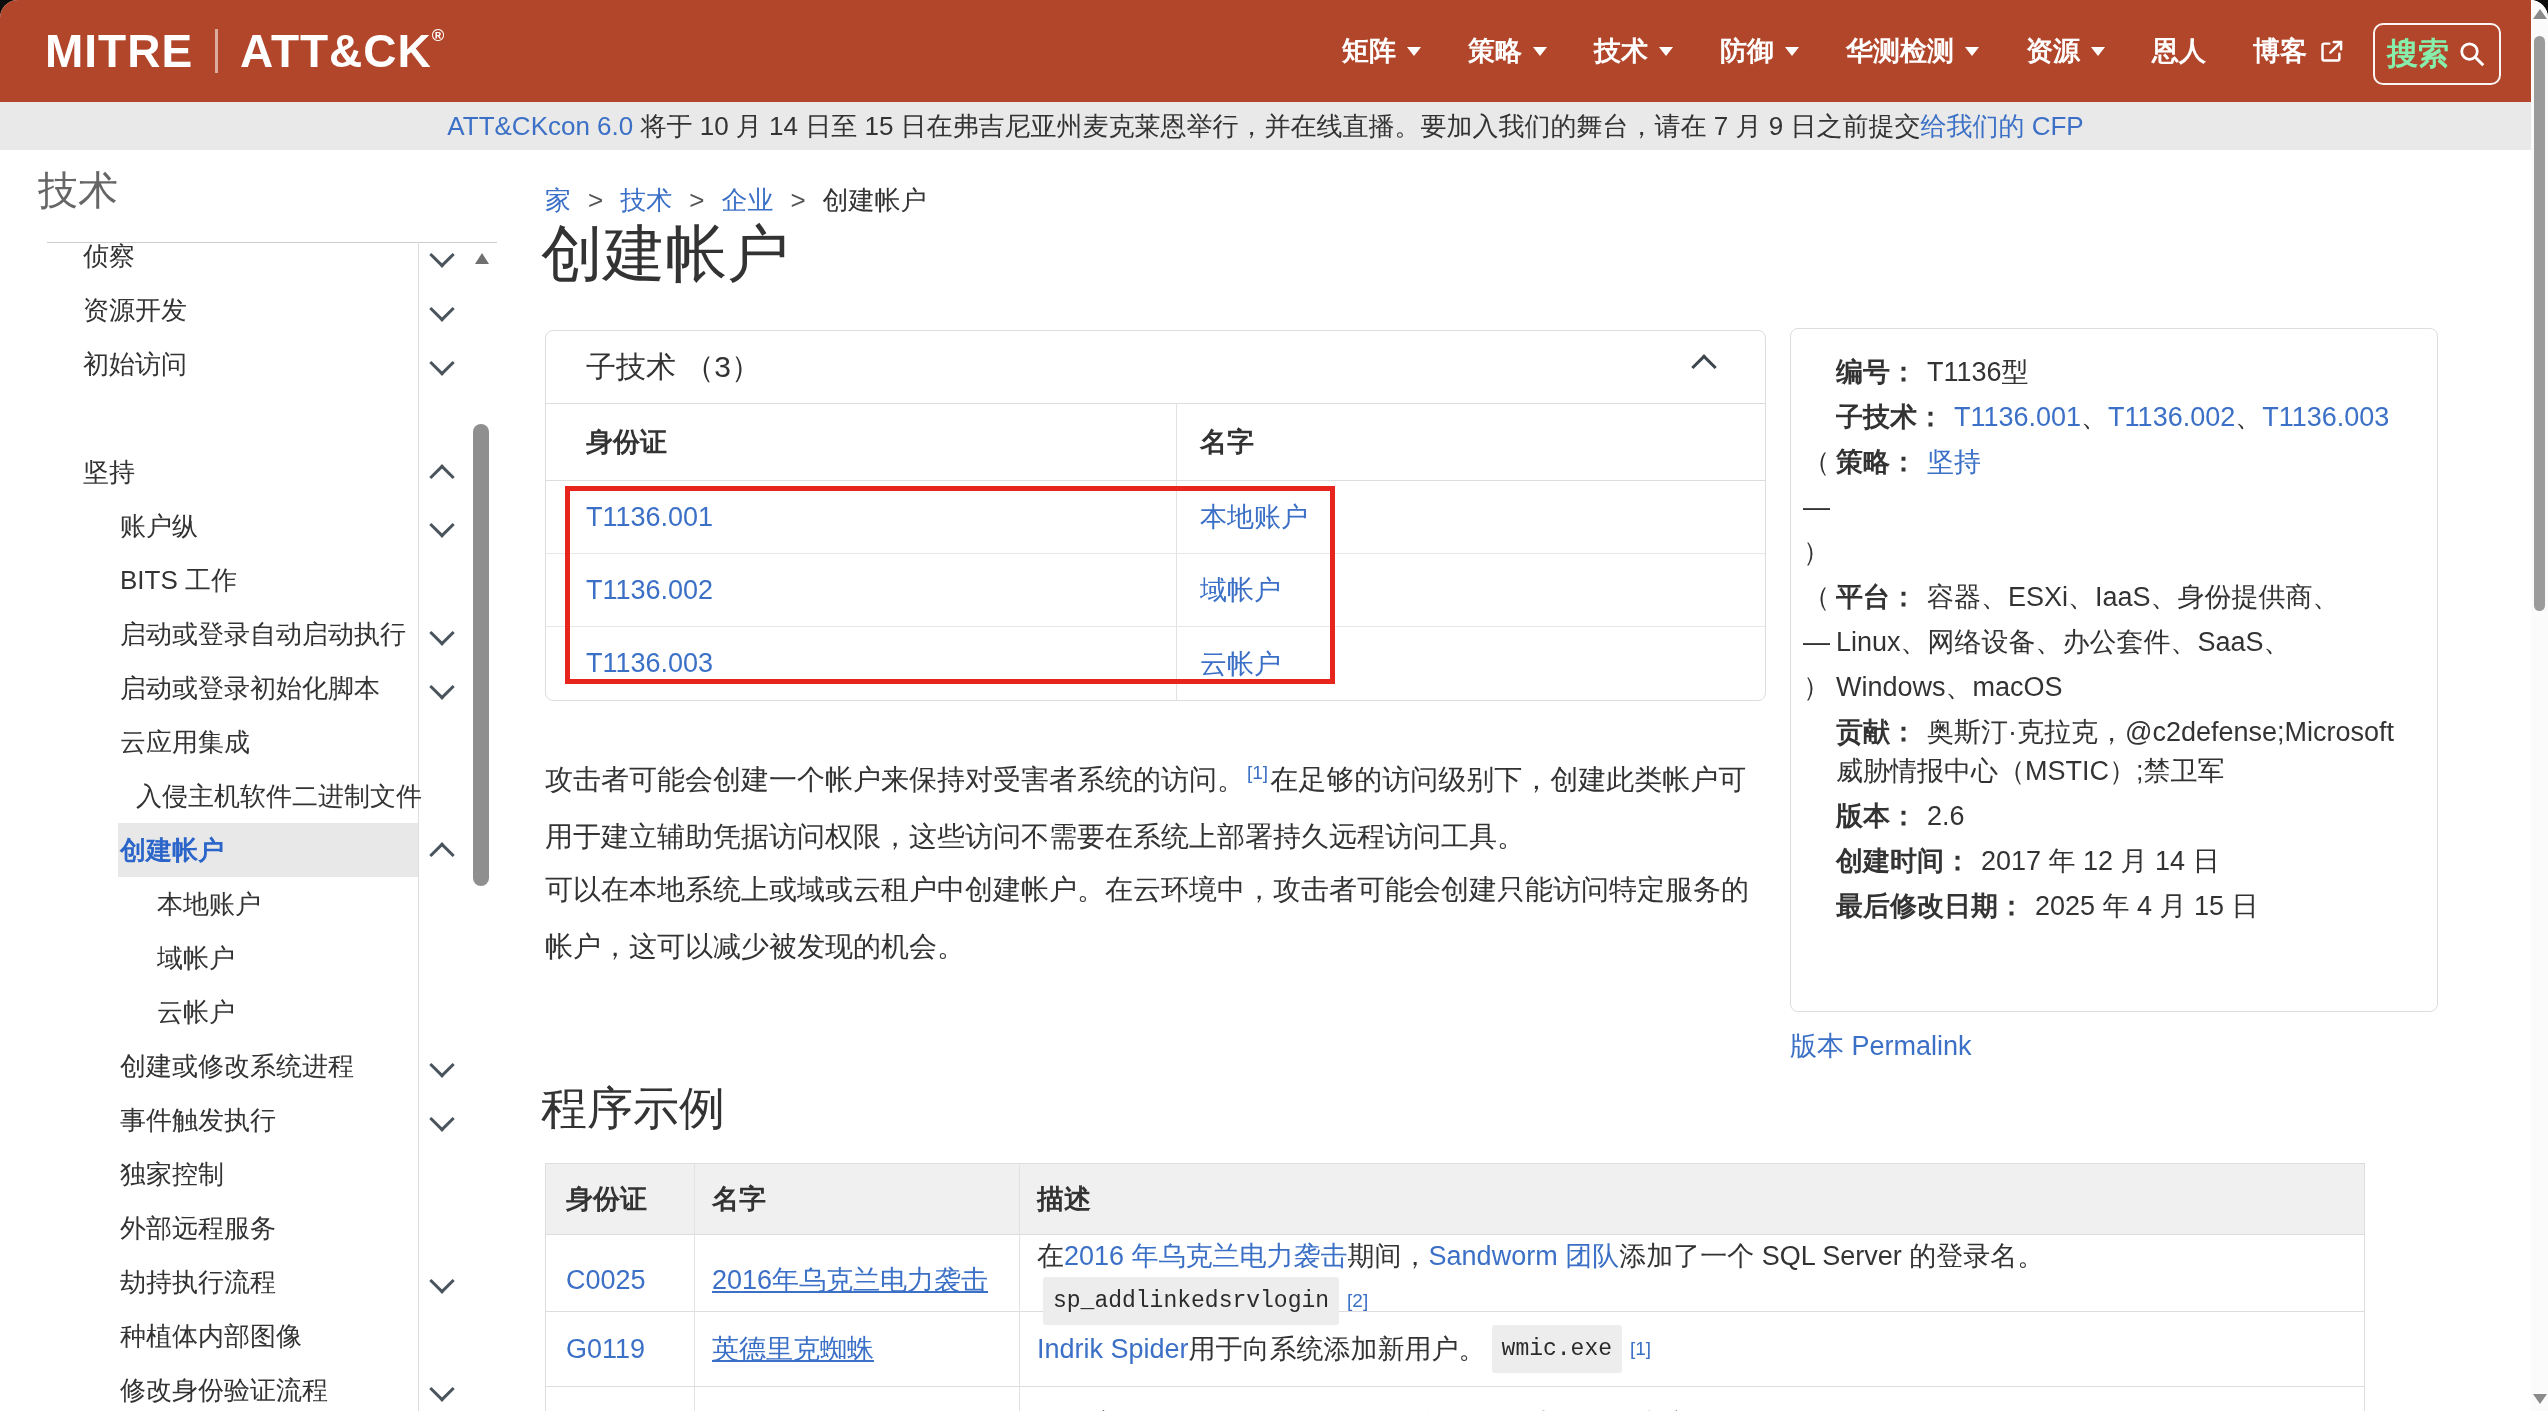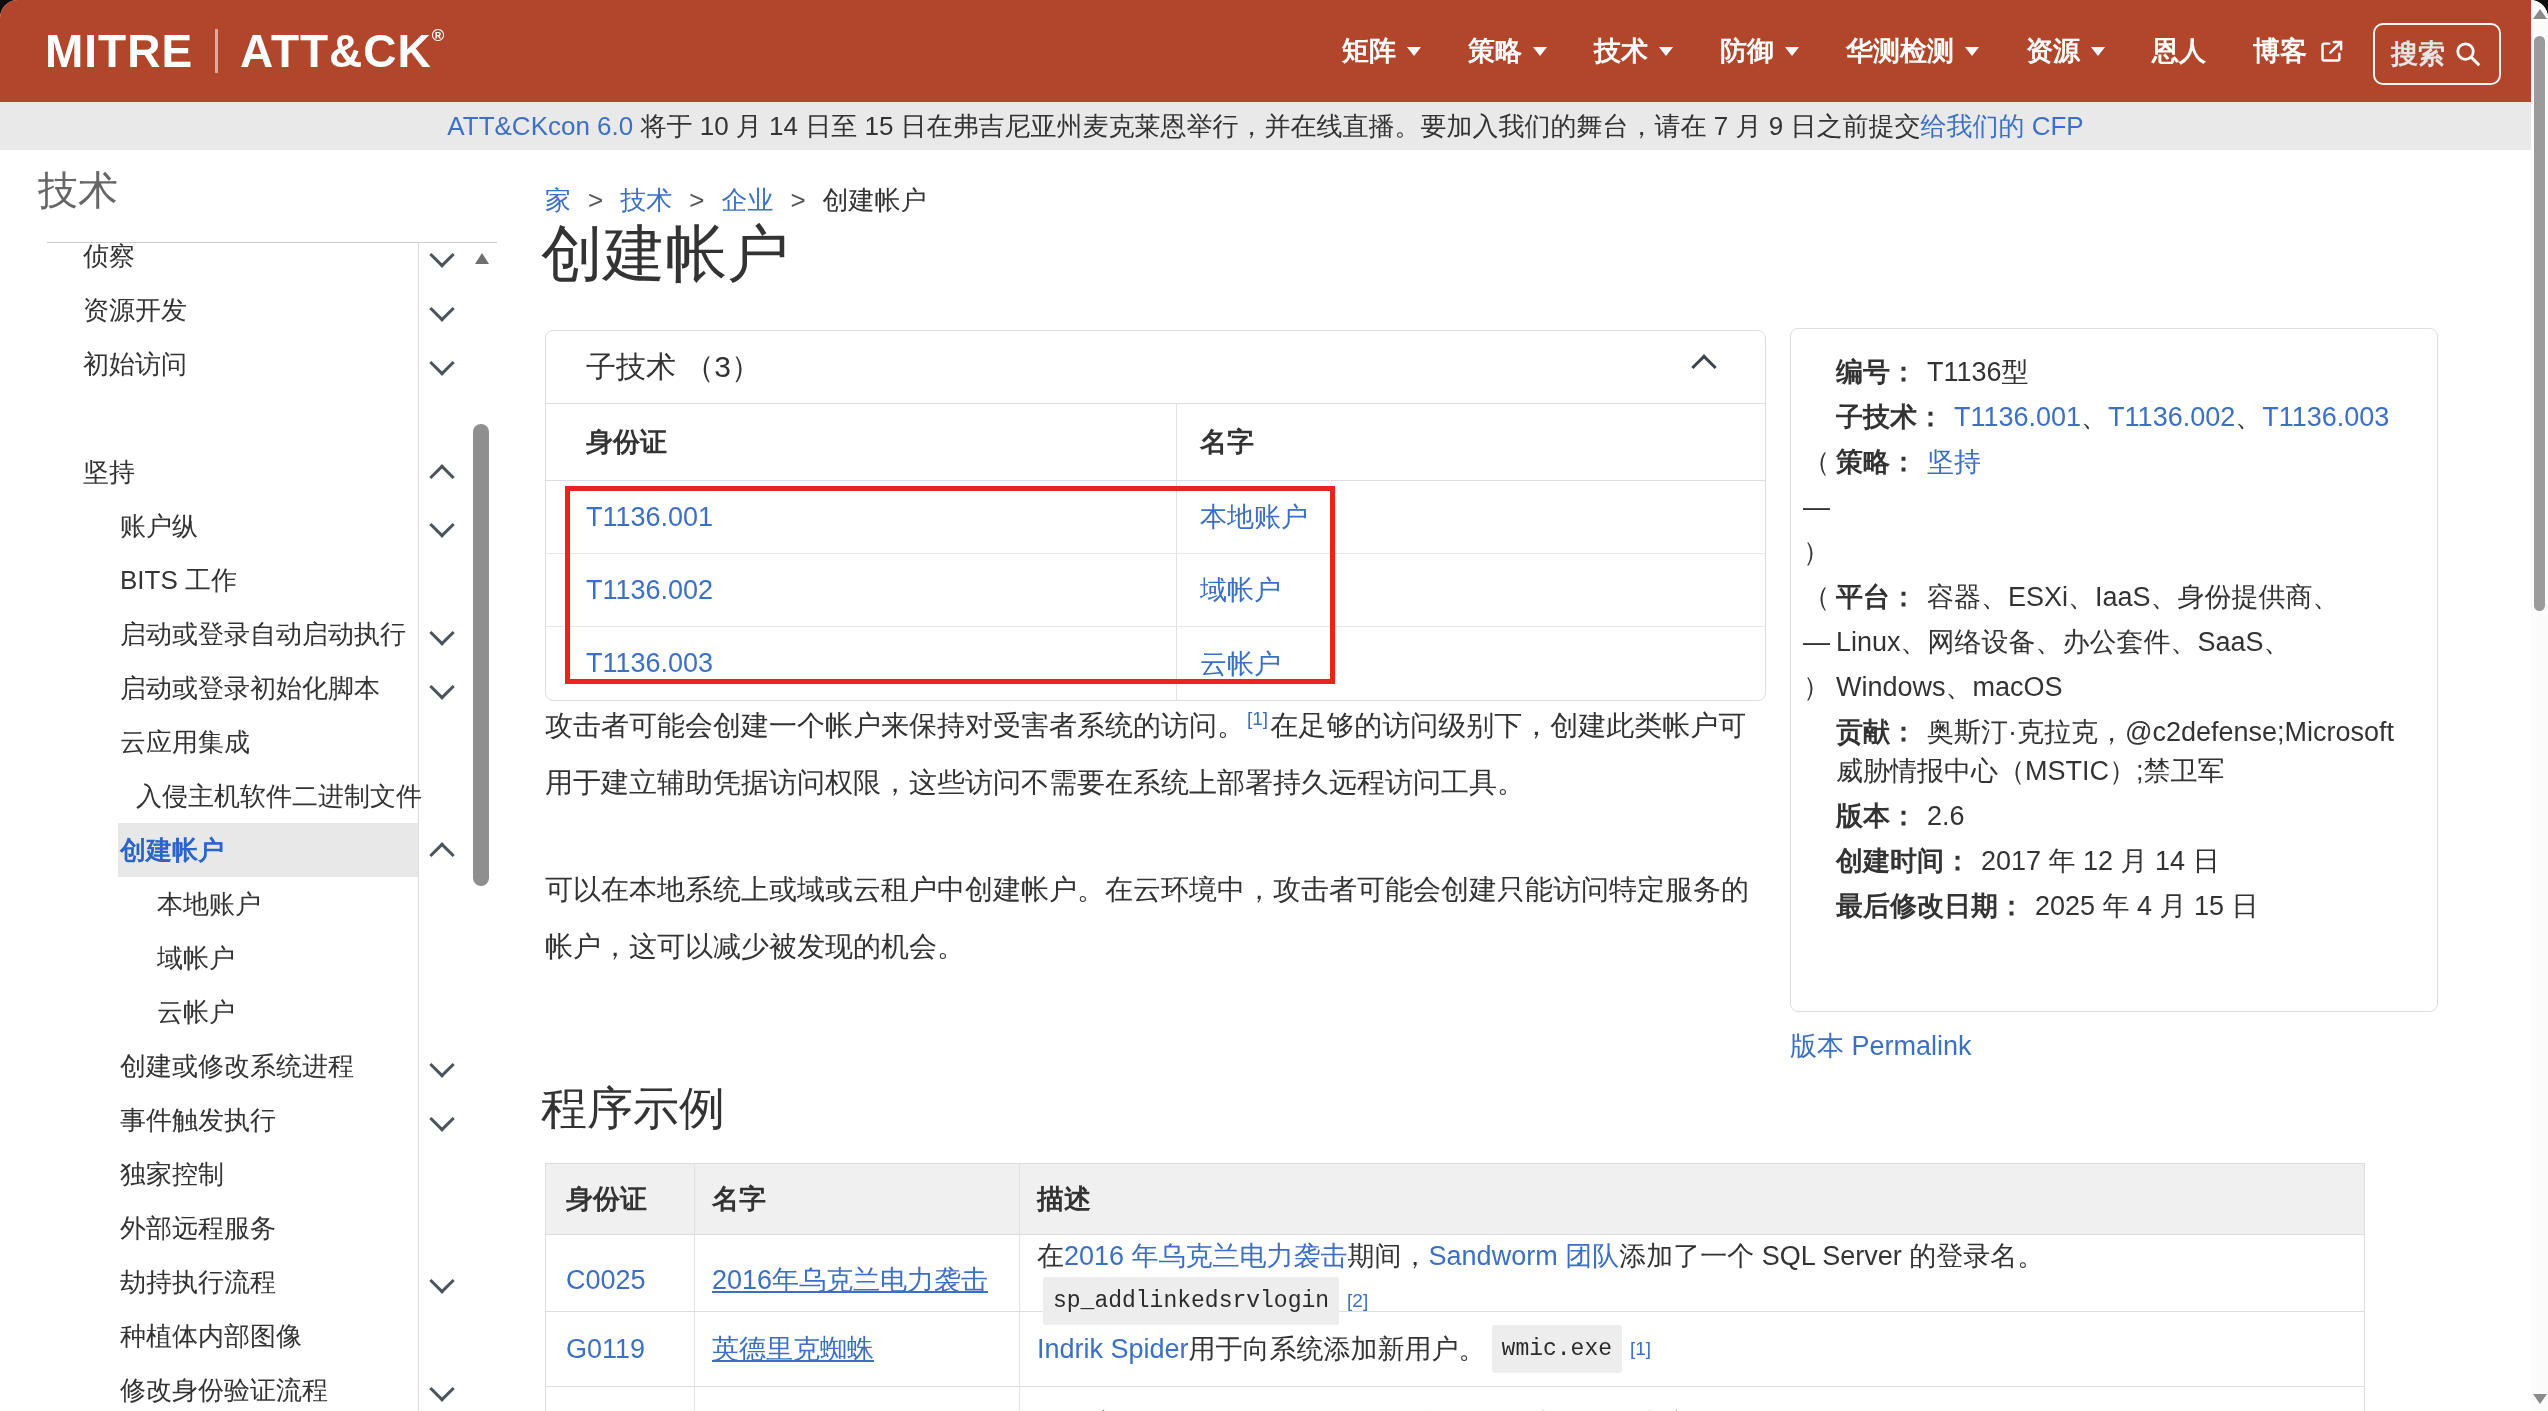--- a/index.html
+++ b/index.html
@@ -11,21 +11,21 @@
   .hdr{position:absolute;left:0;top:0;width:2531px;height:118px;background:#b2462b;}
   .logo{position:absolute;left:45px;top:0;height:102px;display:flex;align-items:center;gap:22px;}
   .logo .mitre{font-size:46px;font-weight:700;color:#fff;letter-spacing:1px;}
   .logo .bar{width:3px;height:44px;background:rgba(255,255,255,.55);}
   .logo .attack{font-size:46px;font-weight:700;color:#fff;letter-spacing:1px;}
   .logo sup{font-size:17px;vertical-align:top;position:relative;top:2px;}
   .nav{position:absolute;right:186px;top:0;height:102px;display:flex;align-items:center;gap:47px;}
   .nav-item{display:flex;align-items:center;gap:11px;color:#fff;font-size:27px;font-weight:700;cursor:pointer;white-space:nowrap;}
   .caret{width:0;height:0;border-left:7px solid transparent;border-right:7px solid transparent;border-top:9px solid #fff;display:inline-block;}
   .search-btn{position:absolute;right:30px;top:23px;width:124px;height:58px;border:2px solid rgba(255,255,255,.95);
-      border-radius:10px;display:flex;align-items:center;justify-content:center;gap:8px;color:#e5e5e5;font-size:27px;font-weight:700;cursor:pointer;}
+      border-radius:10px;display:flex;align-items:center;justify-content:center;gap:8px;color:#86efac;font-size:31px;font-weight:700;cursor:pointer;}
 
   
   .banner{position:absolute;left:0;top:102px;width:2531px;height:48px;background:#e9e9e9;
       display:flex;align-items:center;justify-content:center;font-size:26px;color:#333;white-space:pre;}
   a,.lnk{color:#3b70c6;text-decoration:none;cursor:pointer;}
   .u{text-decoration:underline;}
 
   
   .vsb{position:absolute;right:0;top:0;width:17px;height:1411px;background:#fbfbfb;}
   .tri-up{width:0;height:0;border-left:7px solid transparent;border-right:7px solid transparent;border-bottom:10px solid #8a8a8a;position:absolute;left:2px;top:9px;}
@@ -276,21 +276,21 @@
             <a>T1136.003</a>
           </div>
           <div class="scell n">
             <a>云帐户</a>
           </div>
         </div>
       </div>
   </div>
   <div class="redbox"></div>
 
-  <p class="desc" style="top:669px"><span>攻击者可能会创建一个帐户来保持对受害者系统的访问。</span><sup>[1]</sup><span>在足够的访问级别下，创建此类帐户可用于建立辅助凭据访问权限，这些访问不需要在系统上部署持久远程访问工具。</span></p>
+  <p class="desc" style="top:723px"><span>攻击者可能会创建一个帐户来保持对受害者系统的访问。</span><sup>[1]</sup><span>在足够的访问级别下，创建此类帐户可用于建立辅助凭据访问权限，这些访问不需要在系统上部署持久远程访问工具。</span></p>
   <p class="desc" style="top:833px">可以在本地系统上或域或云租户中创建帐户。在云环境中，攻击者可能会创建只能访问特定服务的帐户，这可以减少被发现的机会。</p>
 
   <div class="icard">
     <div class="irow">
       <span class="ipre"></span>
       <div class="ic"><b>编号：</b><span>T1136型</span></div>
     </div>
     <div class="irow">
       <span class="ipre"></span>
       <div class="ic"><b>子技术：</b><a>T1136.001</a><span class="sep-ch">、</span><a>T1136.002</a><span class="sep-ch">、</span><a>T1136.003</a></div>

